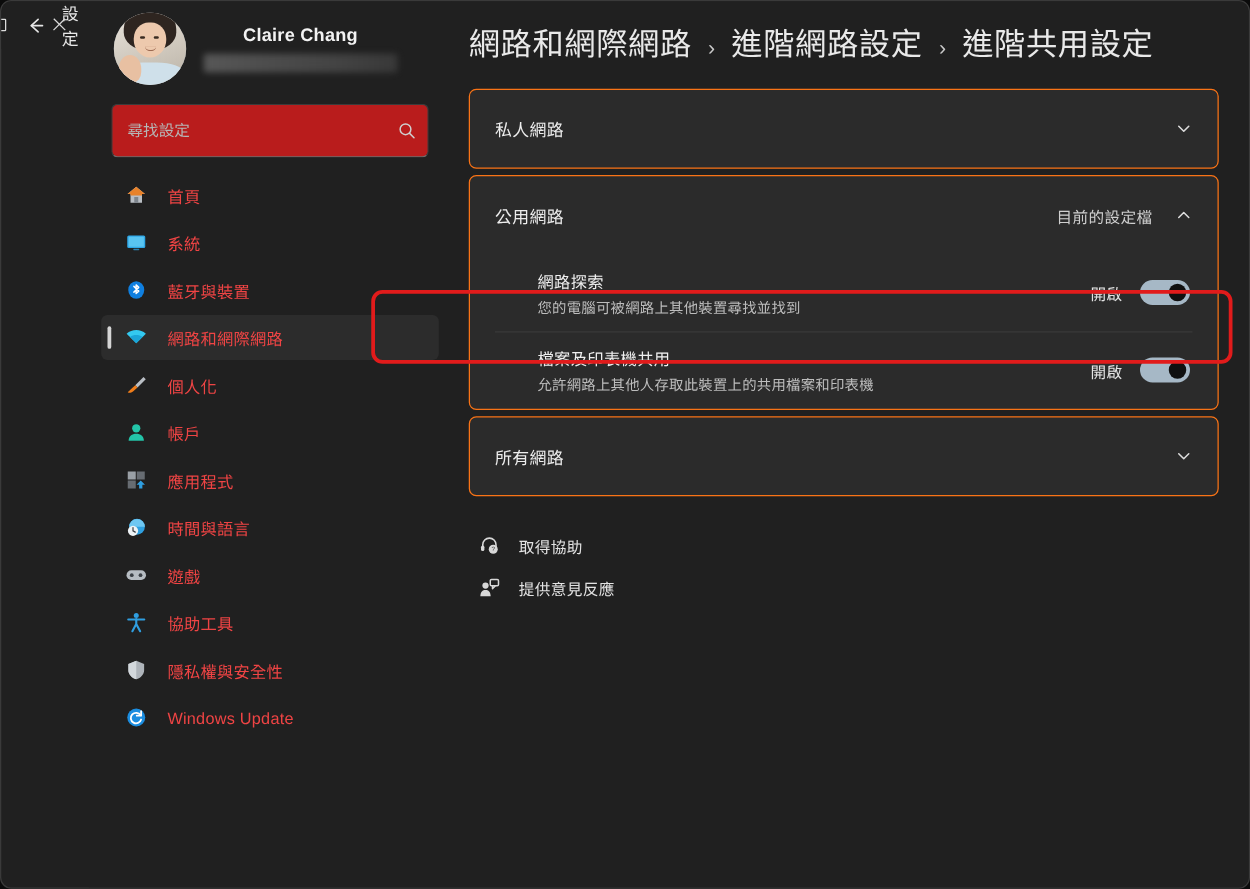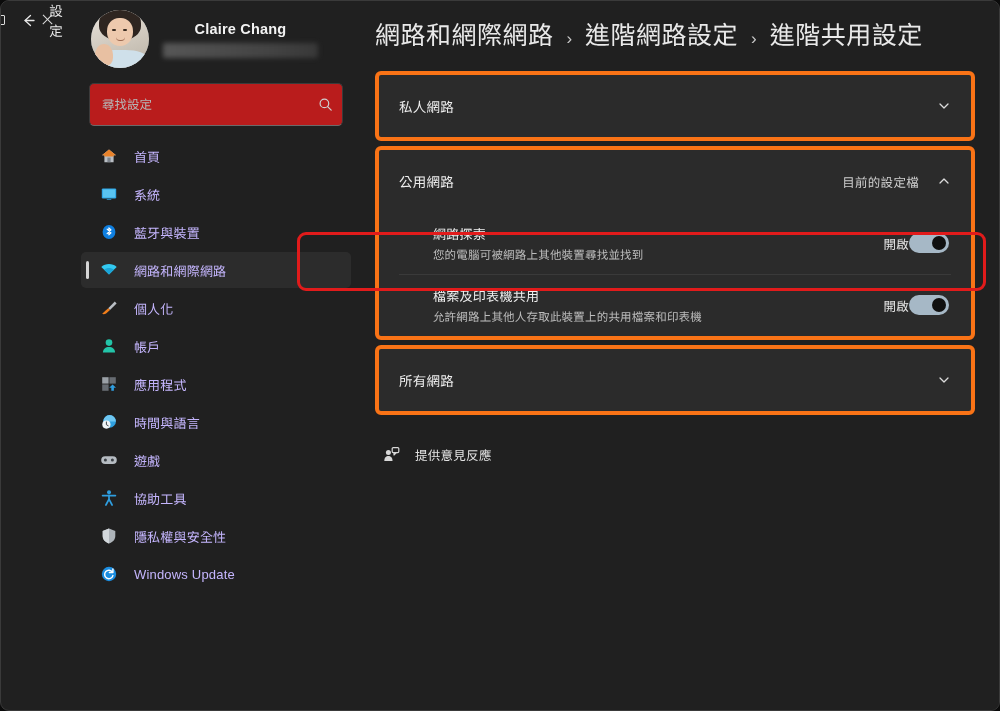--- a/index.html
+++ b/index.html
@@ -168,21 +168,21 @@
     background: #d6d6d6;
   }
   .nav-icon {
     width: 20px; height: 20px;
     flex: 0 0 20px;
     margin-right: 15px;
     display: flex; align-items: center; justify-content: center;
   }
   .nav-label {
     font-size: 13px;
-    color: #c4b5fd;
+    color: #ef4444;
     letter-spacing: .2px;
   }
 
   
   #content {
     flex: 1 1 auto;
     min-width: 0;
     background: #202020;
     padding: 0 24px 0 14px;
     overflow: hidden;
@@ -202,21 +202,21 @@
   }
   .crumb.link { color: #e9e9e9; }
   .crumb-sep {
     font-size: 17px;
     color: #c9c9c9;
     margin: 0 13px;
   }
 
   .card {
     background: #2b2b2b;
-    border: 4px solid #f97316;
+    border: 1px solid #f97316;
     border-radius: 6px;
     margin-bottom: 5px;
   }
   .card.group { padding: 0; }
 
   .card-header {
     height: 62px;
     display: flex;
     align-items: center;
     padding: 0 20px;
@@ -263,20 +263,21 @@
   .setting-desc {
     margin-top: 3px;
     font-size: 11.5px;
     color: #bdbdbd;
     letter-spacing: .2px;
   }
   .setting-right {
     margin-left: auto;
     display: flex;
     align-items: center;
+    gap: 14px;
     padding-right: 2px;
     justify-content: flex-end;
   }
   .toggle-label {
     font-size: 12.5px;
     color: #e4e4e4;
     letter-spacing: .3px;
   }
   .toggle {
     width: 40px; height: 20px;
@@ -589,20 +590,31 @@
               </svg>
             </span>
           </span>
         </div>
       </div>
 
       <div id="footer-links">
         <div class="flink">
           <span class="flink-icon">
             <svg width="17" height="17" viewBox="0 0 17 17" fill="none" aria-hidden="true">
+              <path d="M3.2 9.6 V7.8 A5.3 5.3 0 0 1 13.8 7.8 V9.6" stroke="#d8d8d8" stroke-width="1.25" fill="none" stroke-linecap="round"></path>
+              <rect x="1.8" y="8.4" width="2.7" height="4.4" rx="1.3" fill="#d8d8d8"></rect>
+              <circle cx="11.6" cy="11.4" r="3.6" fill="#d8d8d8"></circle>
+              <text x="11.6" y="13.2" font-size="5" text-anchor="middle" fill="#242424" font-family="Liberation Sans, sans-serif">?</text>
+            </svg>
+          </span>
+          <span class="flink-text">取得協助</span>
+        </div>
+        <div class="flink">
+          <span class="flink-icon">
+            <svg width="17" height="17" viewBox="0 0 17 17" fill="none" aria-hidden="true">
               <circle cx="5.4" cy="6.4" r="2.5" fill="#d8d8d8"></circle>
               <path d="M1.3 15 C1.3 11.4 3.1 10 5.4 10 C7.7 10 9.5 11.4 9.5 15 Z" fill="#d8d8d8"></path>
               <rect x="9.2" y="1.6" width="6.6" height="5" rx="1" stroke="#d8d8d8" stroke-width="1.2" fill="none"></rect>
               <path d="M11 6.6 L11 9 L13.3 6.6" stroke="#d8d8d8" stroke-width="1.2" fill="none" stroke-linejoin="round"></path>
             </svg>
           </span>
           <span class="flink-text">提供意見反應</span>
         </div>
       </div>
 

